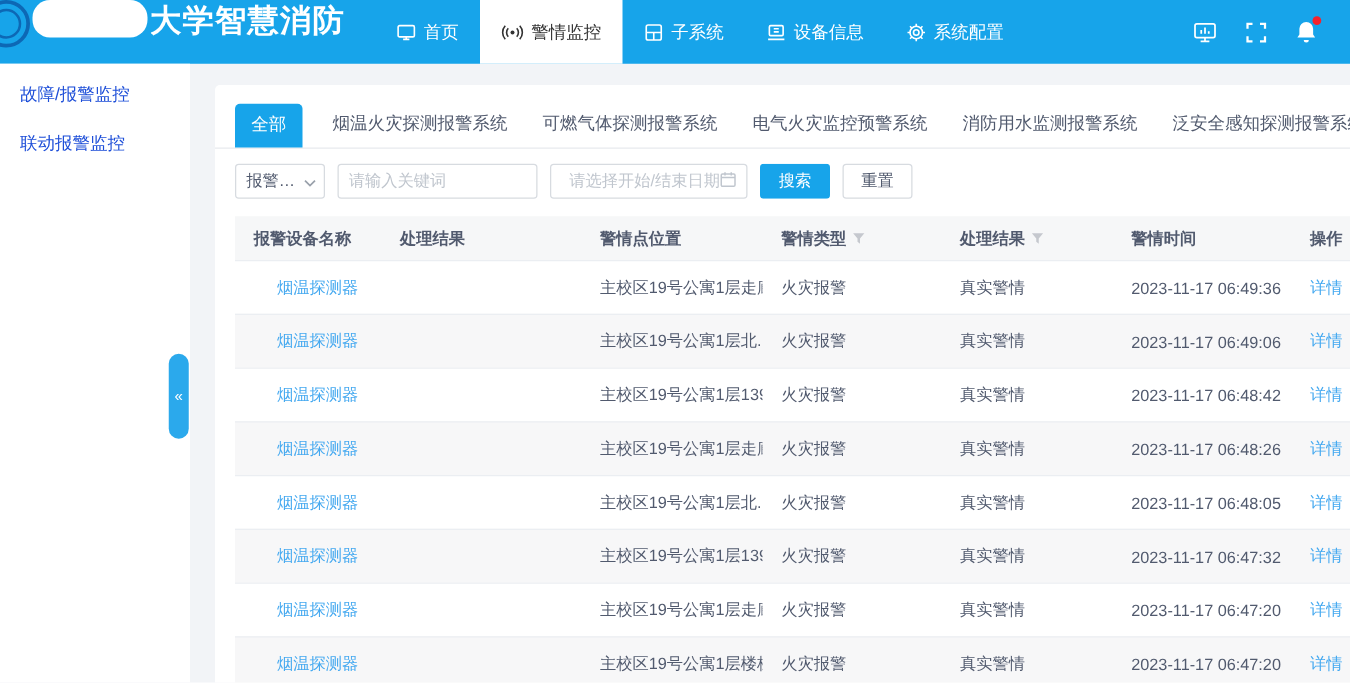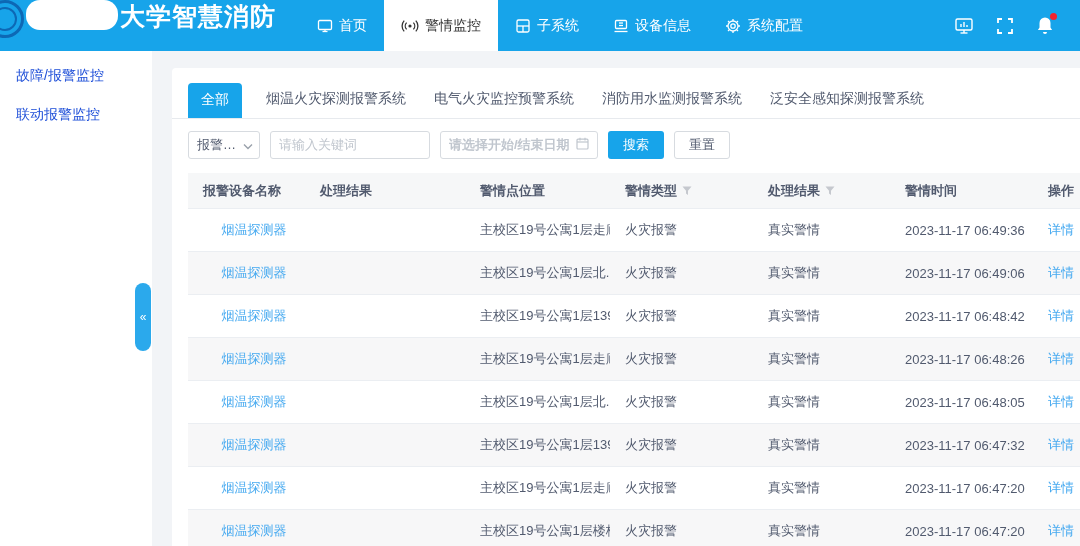--- a/index.html
+++ b/index.html
@@ -66,21 +66,21 @@
 
   
   .filterbar { display:flex; align-items:center; gap:10px; margin:12px 16px 14px 16px; height:28px; }
   .ctrl {
     height:28px; border:1px solid #d7dbe0; border-radius:3px; background:#fff;
     font-size:13px; display:flex; align-items:center; color:#515a6e;
   }
   .select { width:72px; padding:0 6px 0 8px; justify-content:space-between; cursor:pointer; }
   .select .val { overflow:hidden; text-overflow:ellipsis; white-space:nowrap; }
   .txt-input { width:160px; padding:0 8px; }
-  .date-input { width:158px; padding:0 8px; justify-content:space-between; cursor:pointer;font-weight:bold; }
+  .date-input { width:158px; padding:0 8px; justify-content:flex-end; cursor:pointer; }
   .placeholder { color:#c0c6ce; white-space:nowrap; overflow:hidden; }
   .btn { height:28px; border-radius:3px; font-size:13px; padding:0 14px; cursor:pointer; border:1px solid transparent; display:flex; align-items:center; }
   .btn-primary { background:#17a4ea; color:#fff; }
   .btn-plain { background:#fff; border-color:#d7dbe0; color:#515a6e; }
 
   
   .table { margin:0 16px; font-size:13px; }
   .thead { display:flex; align-items:center; height:35px; background:#f6f7f8; color:#515a6e; font-weight:bold; }
   .trow { display:flex; align-items:center; height:43px; border-top:1px solid #ebeef2; }
   .trow:nth-child(even) { background:#f7f7f8; }
@@ -200,20 +200,21 @@
   <div class="collapse-handle">
     <span>«</span>
   </div>
 </div>
 
 <div class="card">
 
   <div class="tabs">
     <div class="tab active">全部</div>
     <div class="tab">烟温火灾探测报警系统</div>
+    <div class="tab">可燃气体探测报警系统</div>
     <div class="tab">电气火灾监控预警系统</div>
     <div class="tab">消防用水监测报警系统</div>
     <div class="tab">泛安全感知探测报警系统</div>
   </div>
 
   <div class="filterbar">
     <div class="ctrl select">
       <span class="val">报警设...</span>
       <span>
         <svg width="10" height="7" viewBox="0 0 10 7" fill="none" stroke="#9aa1ab" stroke-width="1.4">

